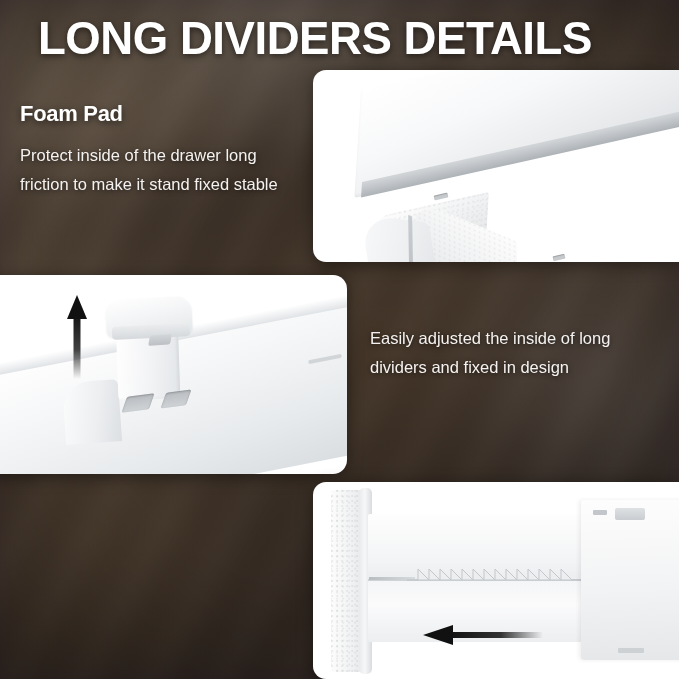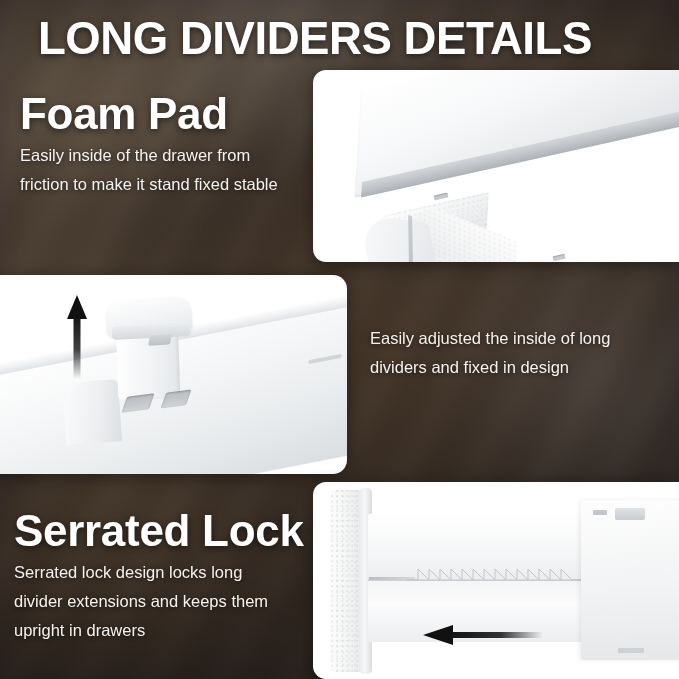--- a/index.html
+++ b/index.html
@@ -80,21 +80,21 @@
     transform: scaleX(0.97);
     transform-origin: left center;
     text-shadow: 0 2px 7px rgba(0,0,0,0.55);
     white-space: nowrap;
   }
 
   
   .block { position: absolute; }
   .block h2 {
     margin: 0 0 9px 0;
-    font-size: 44px;
+    font-size: 22px;
     line-height: 36px;
     font-weight: bold;
     color: #ffffff;
     letter-spacing: -0.3px;
     text-shadow: 0 2px 7px rgba(0,0,0,0.6);
   }
   .block p {
     margin: 0;
     font-size: 16.5px;
     line-height: 29px;
@@ -381,21 +381,21 @@
       <div class="foam-pad"></div>
       <div class="foam-pad-face"></div>
       <div class="foam-pad-round"></div>
       <div class="foam-rib"></div>
     </div>
   </div>
 
   <div class="block block-foam">
     <h2>Foam Pad</h2>
     <p>
-      <span>Easily inside of the drawer from</span>
+      <span>Protect inside of the drawer long</span>
       <span>friction to make it stand fixed stable</span>
     </p>
   </div>
 
   <div class="panel panel-button">
     <div class="btn-art">
       <div class="btn-rail"></div>
       <div class="btn-rail-top"></div>
       <div class="btn-rail-hump"></div>
       <div class="btn-clip-stem"></div>
@@ -448,22 +448,14 @@
             <stop offset="45%" stop-color="#111111" stop-opacity="0.85"></stop>
             <stop offset="100%" stop-color="#111111" stop-opacity="1"></stop>
           </linearGradient>
         </defs>
         <rect x="26" y="7" width="94" height="6" fill="url(#leftFade)"></rect>
         <polygon points="0,10 30,0 30,20" fill="#111111"></polygon>
       </svg>
     </div>
   </div>
 
-  <div class="block block-lock">
-    <h2>Serrated Lock</h2>
-    <p>
-      <span>Serrated lock design locks long</span>
-      <span>divider extensions and keeps them</span>
-      <span>upright in drawers</span>
-    </p>
-  </div>
 
 </div>
 
 </body></html>

